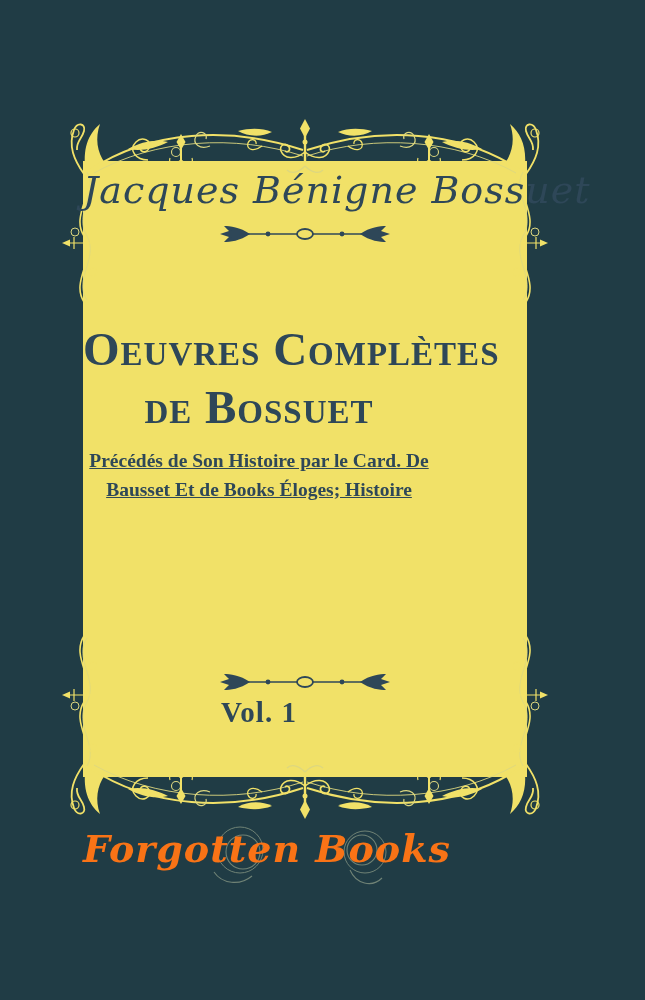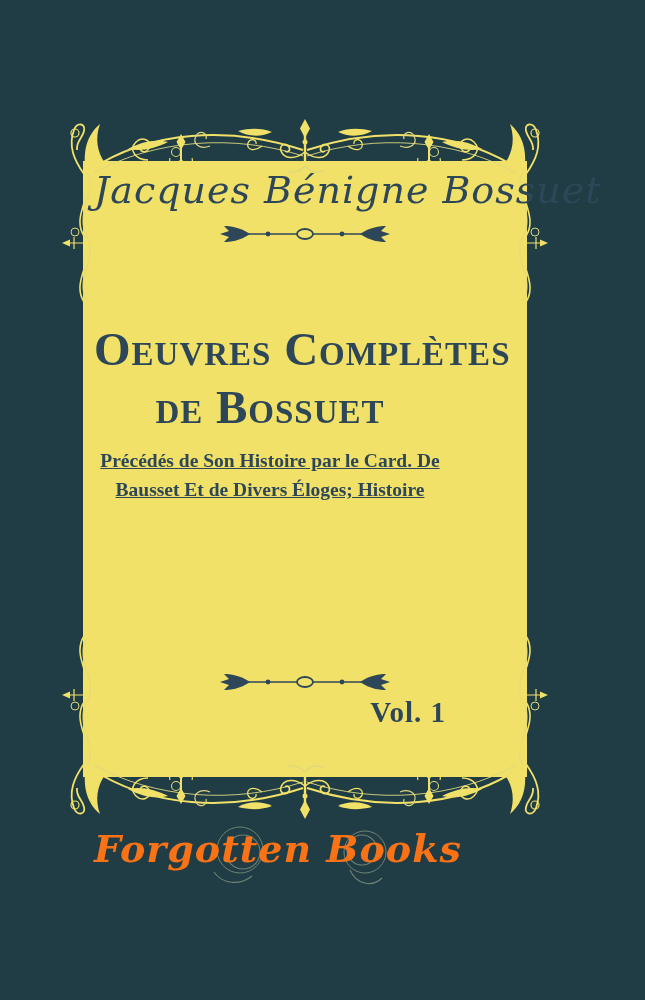--- a/index.html
+++ b/index.html
@@ -1,29 +1,29 @@
 <!DOCTYPE html>
 <html><head>
 <meta charset="utf-8">
 <style>
   html,body{margin:0;padding:0;background:#203c45;}
   .cover{position:relative;width:645px;height:1000px;background:#203c45;overflow:hidden;
          font-family:"Liberation Serif", serif;}
   .panel{position:absolute;left:83px;top:161px;width:444px;height:616px;background:#f1e168;z-index:1;}
   .ornament-layer{position:absolute;left:0;top:0;width:645px;height:1000px;z-index:2;pointer-events:none;}
-  .textblock{position:absolute;left:83px;width:352px;text-align:center;z-index:3;color:#2e4758;padding-left:11px;}
+  .textblock{position:absolute;left:83px;width:352px;text-align:center;z-index:3;color:#2e4758;}
   .author{top:168px;font-family:"DejaVu Serif", serif;font-style:italic;font-size:38px;
           letter-spacing:1px;white-space:nowrap;}
   .title-line{font-variant:small-caps;font-weight:bold;font-size:47px;line-height:54px;
               letter-spacing:1px;white-space:nowrap;}
   .title1{top:322px;}
   .title2{top:380px;}
   .subtitle{top:446px;font-weight:bold;font-size:19.5px;line-height:29px;text-decoration:underline;}
   .subtitle span{display:block;white-space:nowrap;}
-  .volume{top:696px;font-weight:bold;font-size:29px;letter-spacing:1px;text-align:right;}
+  .volume{top:696px;font-weight:bold;font-size:29px;letter-spacing:1px;}
   .publisher{top:826px;font-family:"DejaVu Serif", serif;font-style:italic;font-weight:bold;
              font-size:38px;color:#f97316;letter-spacing:1px;white-space:nowrap;}
 </style>
 </head>
 <body>
 
 <div class="cover">
 
   <div class="panel"></div>
 
@@ -112,20 +112,20 @@
     </g>
   </svg>
 
   <div class="textblock author">Jacques Bénigne Bossuet</div>
 
   <div class="textblock title-line title1">Oeuvres Complètes</div>
   <div class="textblock title-line title2">de Bossuet</div>
 
   <div class="textblock subtitle">
     <span>Précédés de Son Histoire par le Card. De</span>
-    <span>Bausset Et de Divers Éloges; Histoire</span>
+    <span>Bausset Et de Books Éloges; Histoire</span>
   </div>
 
   <div class="textblock volume">Vol. 1</div>
 
   <div class="textblock publisher">Forgotten Books</div>
 
 </div>
 
 </body></html>

